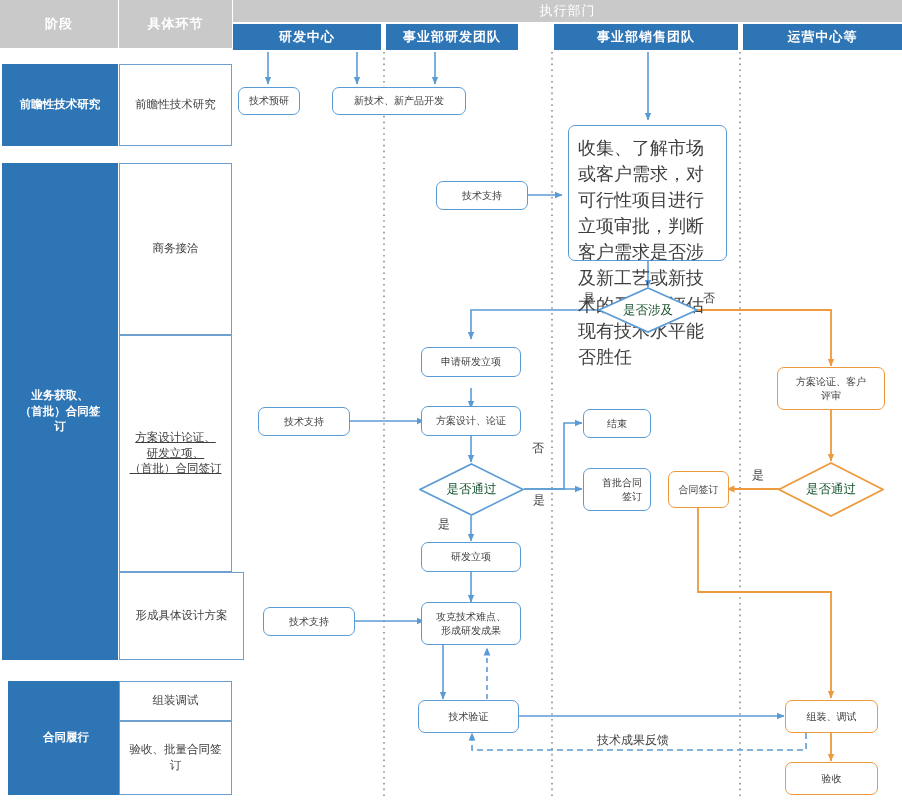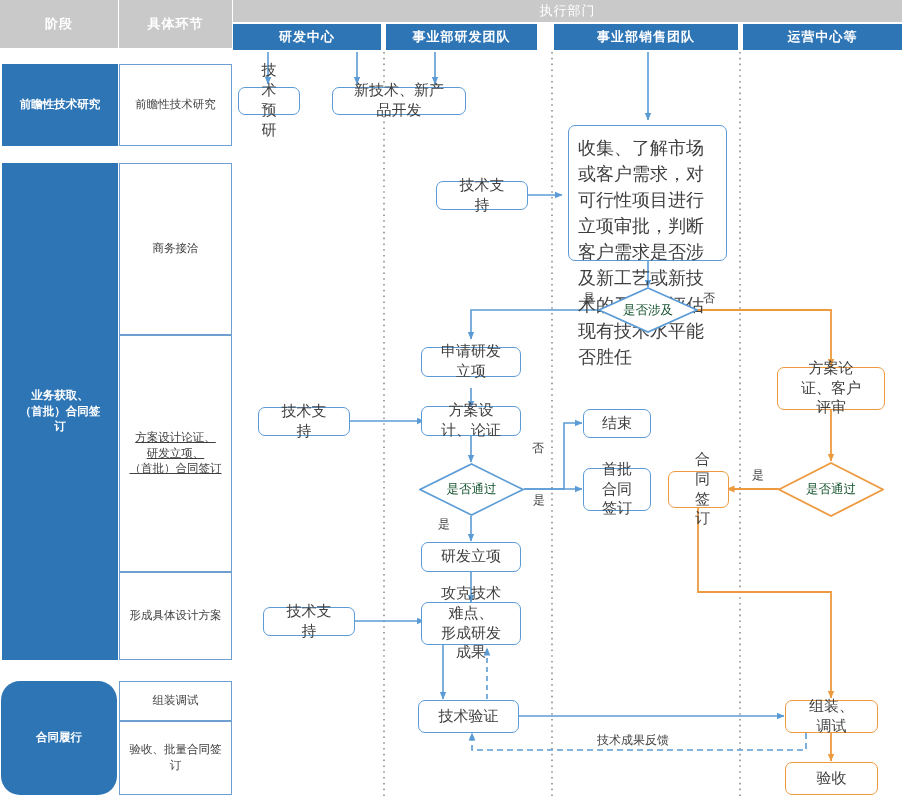--- a/index.html
+++ b/index.html
@@ -23,21 +23,21 @@
          padding:0 4px;box-sizing:border-box;}
   .sub{position:absolute;background:#ffffff;color:#404040;
        border:1px solid #6f9fd0;box-sizing:border-box;
        display:flex;align-items:center;justify-content:center;
        text-align:center;font-size:11.5px;line-height:1.35;padding:0 2px;}
 
   
   .node{position:absolute;box-sizing:border-box;border-radius:7px;
         background:#ffffff;color:#3f3f3f;
         display:flex;align-items:center;justify-content:center;
-        text-align:center;font-size:15px;line-height:1.32;padding:2px 18px;}
+        text-align:center;font-size:10px;line-height:1.32;padding:2px 8px;}
   .node.blue{border:1.6px solid #5b9bd5;}
   .node.orange{border:1.8px solid #ed9a3e;}
   .node.para{font-size:18px;line-height:1.45;text-align:left;
              align-items:flex-start;padding:9px 9px;}
 
   
   .dia{position:absolute;}
   .dia span{position:absolute;left:0;top:0;width:100%;height:100%;
             display:flex;align-items:center;justify-content:center;
             font-size:12.5px;color:#14532d;}
@@ -51,41 +51,41 @@
 </head>
 <body>
 
 <div id="root">
 
   <div class="hdr-gray" style="left:0px;top:0px;width:118px;height:48px;">阶段</div>
   <div class="hdr-gray" style="left:119px;top:0px;width:113px;height:48px;">具体环节</div>
   <div class="hdr-gray" style="left:233px;top:0px;width:669px;height:22px;font-weight:normal;">执行部门</div>
 
   <div class="hdr-blue" style="left:233px;top:24px;width:148px;height:26px;">研发中心</div>
-  <div class="hdr-blue" style="left:386px;top:24px;width:151px;height:26px;">事业部研发团队</div>
+  <div class="hdr-blue" style="left:386px;top:24px;width:132px;height:26px;">事业部研发团队</div>
   <div class="hdr-blue" style="left:554px;top:24px;width:184px;height:26px;">事业部销售团队</div>
   <div class="hdr-blue" style="left:743px;top:24px;width:159px;height:26px;">运营中心等</div>
 
   <div class="stage" style="left:2px;top:64px;width:116px;height:82px;">前瞻性技术研究</div>
   <div class="sub" style="left:119px;top:64px;width:113px;height:82px;">前瞻性技术研究</div>
 
   <div class="stage" style="left:2px;top:163px;width:116px;height:497px;flex-direction:column;">
     <div>业务获取、</div>
     <div>（首批）合同签</div>
     <div>订</div>
   </div>
   <div class="sub" style="left:119px;top:163px;width:113px;height:172px;">商务接洽</div>
   <div class="sub" style="left:119px;top:335px;width:113px;height:237px;flex-direction:column;text-decoration:underline;">
     <div>方案设计论证、</div>
     <div>研发立项、</div>
     <div>（首批）合同签订</div>
   </div>
-  <div class="sub" style="left:119px;top:572px;width:113px;height:88px;">形成具体设计方案</div>
-
-  <div class="stage" style="left:1px;top:681px;width:116px;height:114px;border-radius:19px;">合同履行</div>
+  <div class="sub" style="left:119px;top:572px;width:125px;height:88px;">形成具体设计方案</div>
+
+  <div class="stage" style="left:8px;top:681px;width:116px;height:114px;">合同履行</div>
   <div class="sub" style="left:119px;top:681px;width:113px;height:40px;">组装调试</div>
   <div class="sub" style="left:119px;top:721px;width:113px;height:74px;flex-direction:column;">
     <div>验收、批量合同签</div>
     <div>订</div>
   </div>
 
   <svg class="layer" viewBox="0 0 902 800">
     <defs>
       <marker id="ab" markerWidth="9" markerHeight="9" refX="7.5" refY="4" orient="auto" markerUnits="userSpaceOnUse">
         <path d="M0,0.6 L8,4 L0,7.4 z" fill="#5b9bd5"></path>

